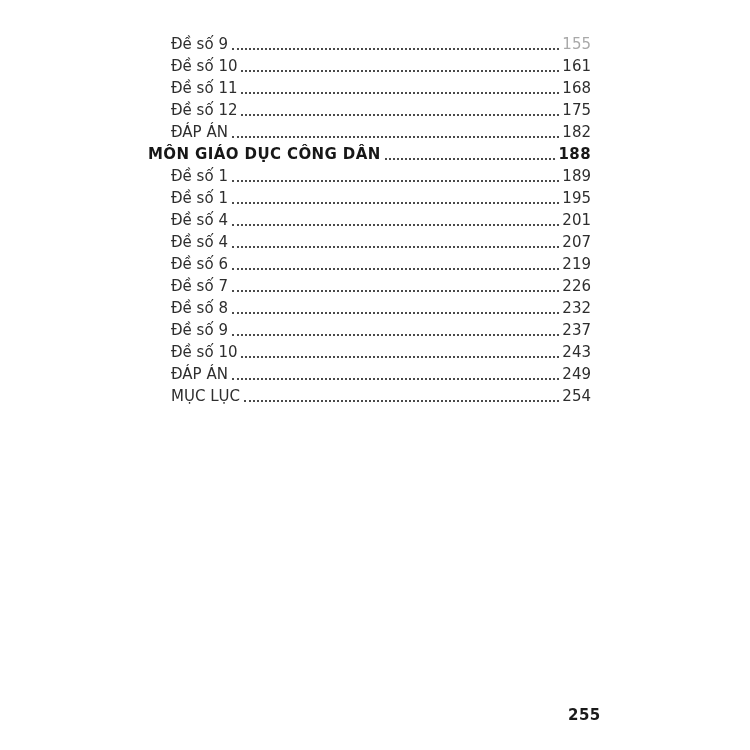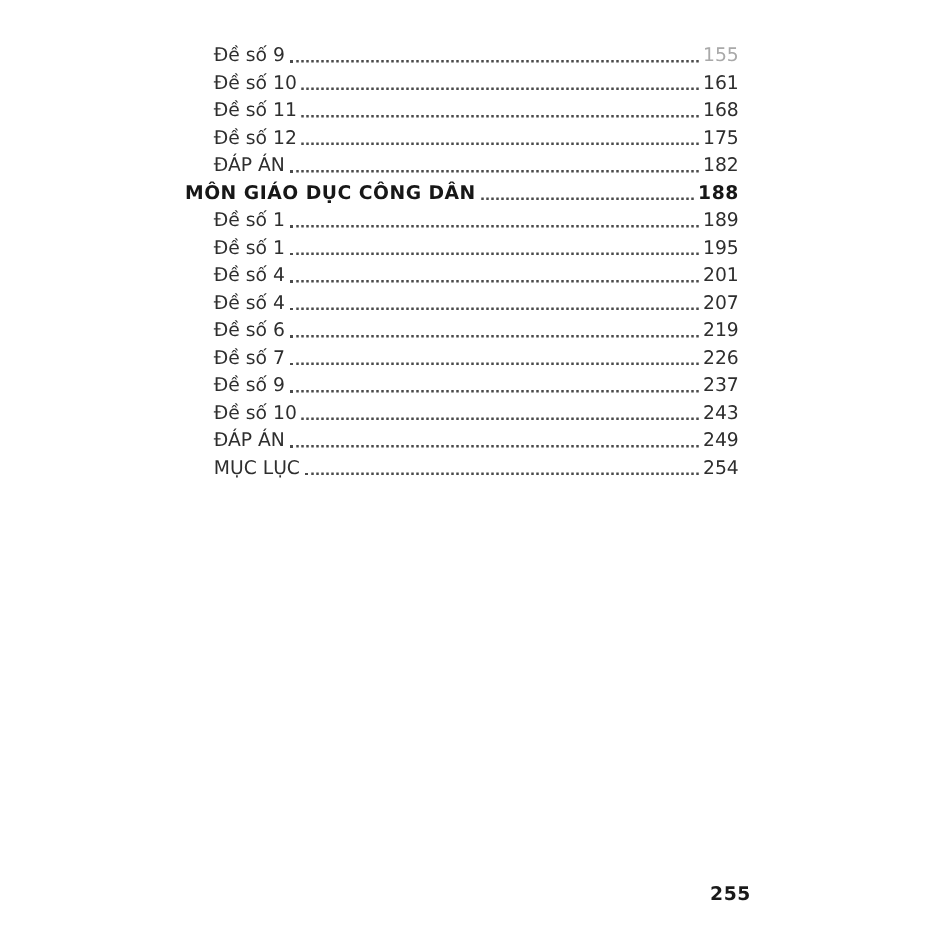--- a/index.html
+++ b/index.html
@@ -129,20 +129,25 @@
     <span class="toc-label">Đề số 6</span>
     <span class="dot-leader"></span>
     <span class="toc-page">219</span>
   </div>
       <div class="toc-row level-sub">
     <span class="toc-label">Đề số 7</span>
     <span class="dot-leader"></span>
     <span class="toc-page">226</span>
   </div>
       <div class="toc-row level-sub">
+    <span class="toc-label">Đề số 8</span>
+    <span class="dot-leader"></span>
+    <span class="toc-page">232</span>
+  </div>
+      <div class="toc-row level-sub">
     <span class="toc-label">Đề số 9</span>
     <span class="dot-leader"></span>
     <span class="toc-page">237</span>
   </div>
       <div class="toc-row level-sub">
     <span class="toc-label">Đề số 10</span>
     <span class="dot-leader"></span>
     <span class="toc-page">243</span>
   </div>
       <div class="toc-row level-sub">

